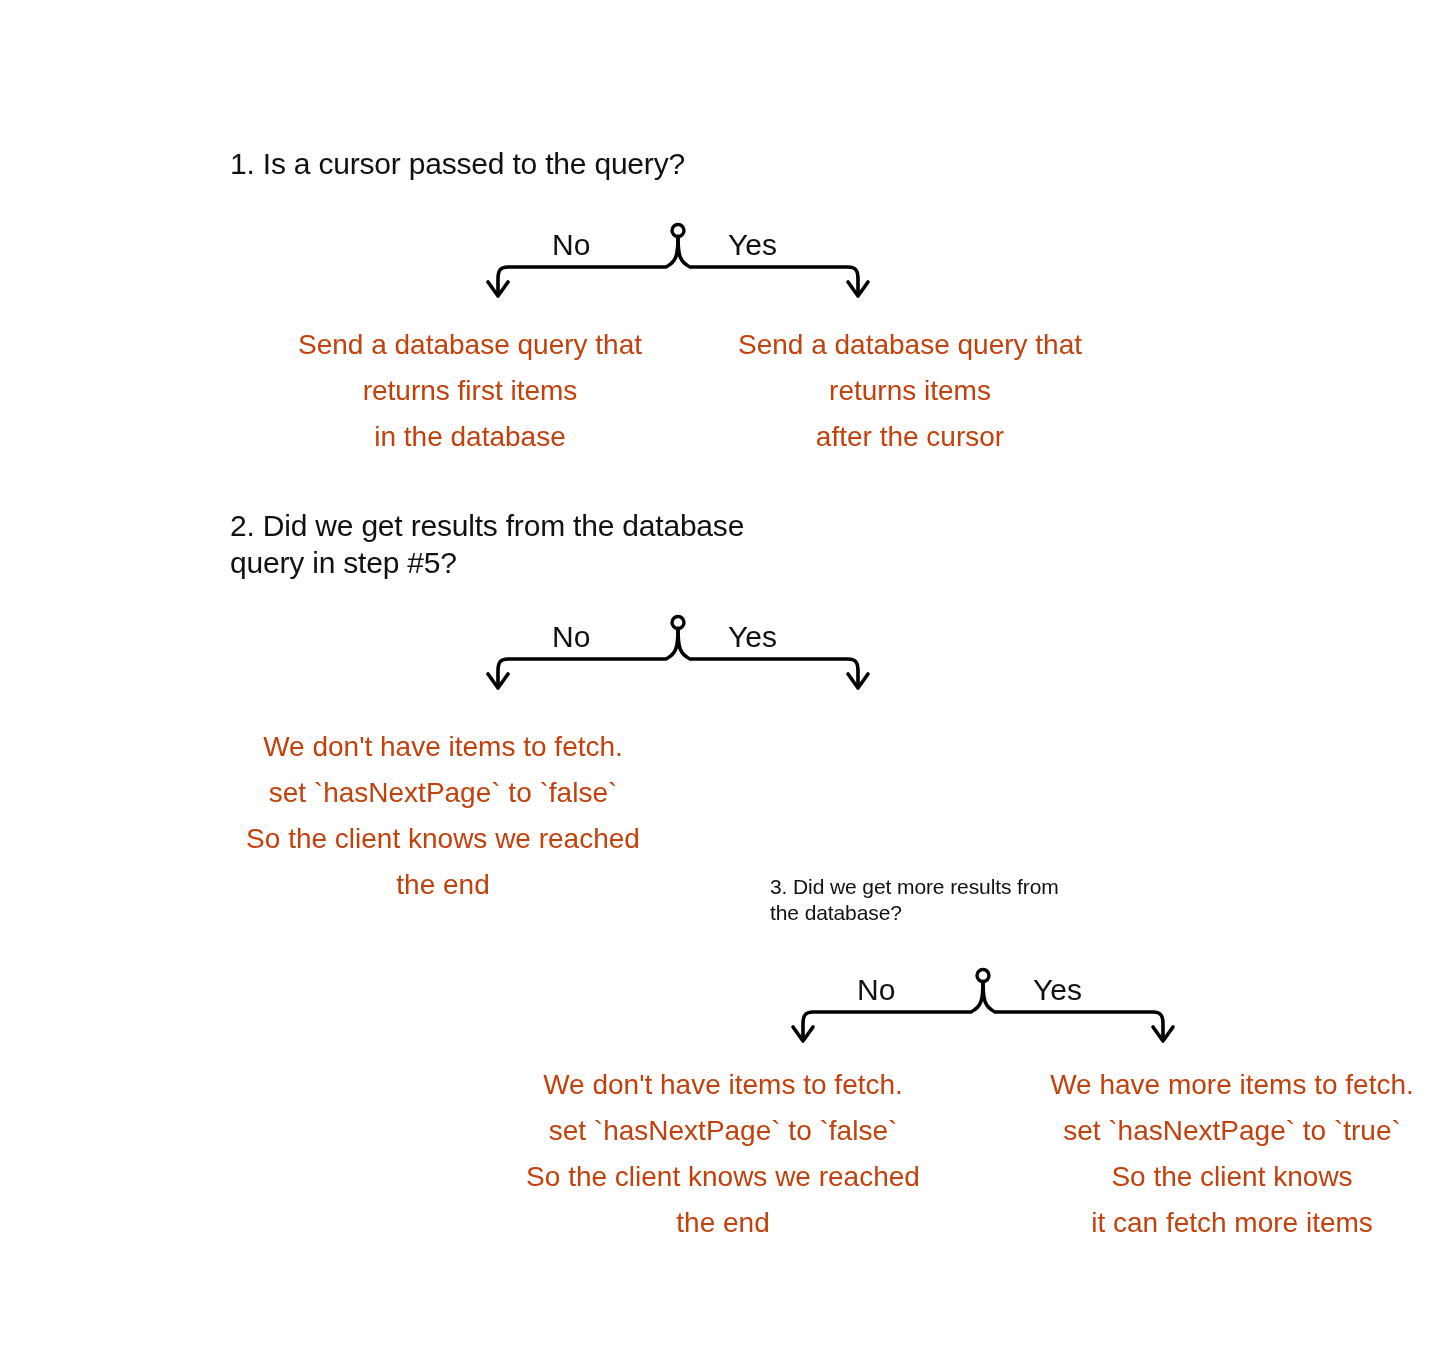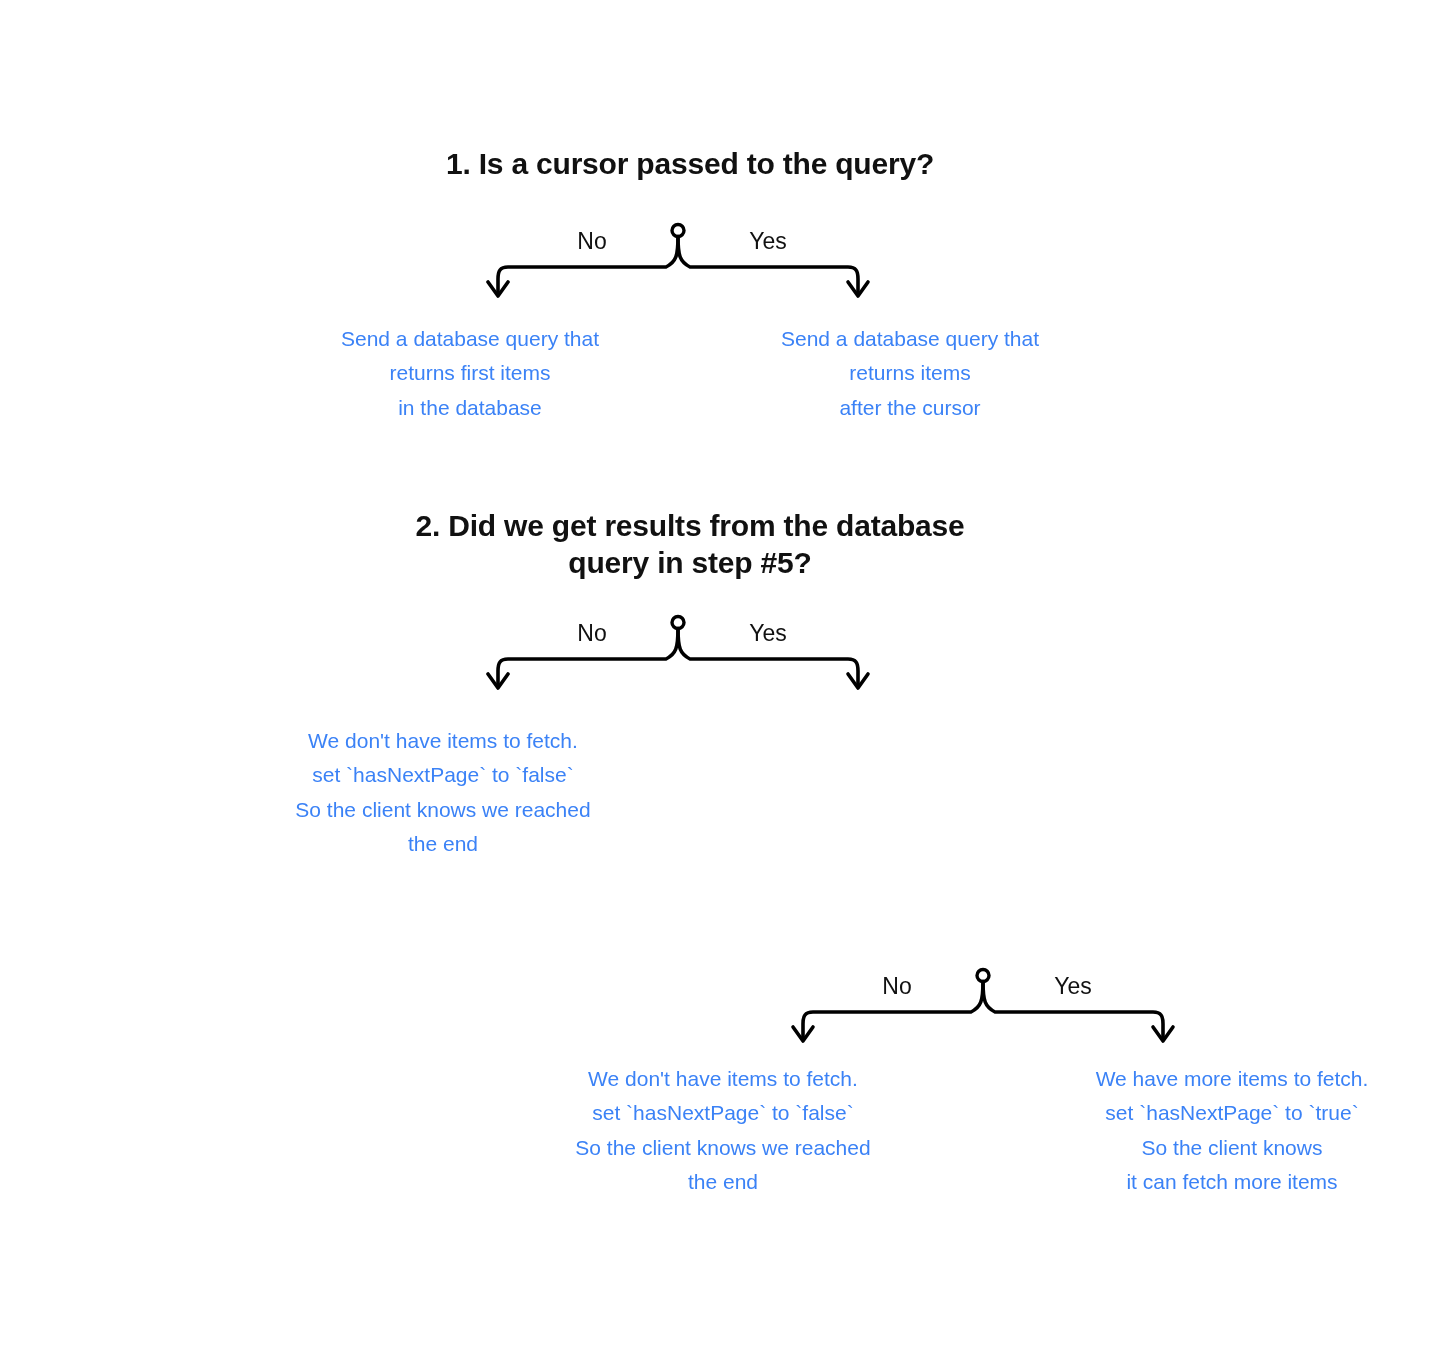--- a/index.html
+++ b/index.html
@@ -17,22 +17,21 @@
   }
 
   .canvas {
     position: absolute;
     inset: 0;
   }
 
   
   .heading {
     position: absolute;
-    text-align: center;
-    font-weight: bold;
+    font-weight: normal;
     color: #111111;
     line-height: 1.22;
     white-space: pre-line;
   }
   .heading-1 {
     left: 230px;
     top: 146px;
     width: 920px;
     font-size: 30px;
     letter-spacing: -0.2px;
@@ -55,33 +54,33 @@
   
   .branch {
     position: absolute;
   }
   .branch svg {
     display: block;
     overflow: visible;
   }
   .branch-label {
     position: absolute;
-    font-size: 23px;
+    font-size: 30px;
     color: #111111;
-    text-align: center;
+    text-align: left;
     white-space: nowrap;
   }
 
   
   .outcome {
     position: absolute;
     text-align: center;
-    font-size: 21px;
+    font-size: 28px;
     line-height: 1.64;
-    color: #3b82f6;
+    color: #c2410c;
     white-space: pre-line;
   }
 
   
   #branch-1 { left: 470px; top: 222px; }
   #branch-2 { left: 470px; top: 614px; }
   #branch-3 { left: 775px; top: 967px; }
 </style>
 </head>
 <body>
@@ -124,20 +123,22 @@
     <div class="branch-label" style="left:82px; top:6px; width:80px;">No</div>
     <div class="branch-label" style="left:258px; top:6px; width:80px;">Yes</div>
   </div>
 
   <div class="outcome" style="left:228px; top:724px; width:430px;">We don't have items to fetch.
 set `hasNextPage` to `false`
 So the client knows we reached
 the end</div>
 
 
+  <div class="heading heading-3">3. Did we get more results from
+the database?</div>
 
   <div class="branch" id="branch-3">
     <svg width="400" height="88" viewBox="0 0 400 88" fill="none">
       <circle cx="208" cy="8.5" r="6" stroke="#000000" stroke-width="3.4" fill="#ffffff"></circle>
       <path d="M208 14.5 C208 34 206 40 196 45 L38 45 C30 45 28 49 28 57 L28 70" stroke="#000000" stroke-width="3.6" stroke-linecap="round" stroke-linejoin="round"></path>
       <path d="M18 60 L28 74 L38 60" stroke="#000000" stroke-width="3.6" stroke-linecap="round" stroke-linejoin="round"></path>
       <path d="M208 14.5 C208 34 210 40 220 45 L378 45 C386 45 388 49 388 57 L388 70" stroke="#000000" stroke-width="3.6" stroke-linecap="round" stroke-linejoin="round"></path>
       <path d="M378 60 L388 74 L398 60" stroke="#000000" stroke-width="3.6" stroke-linecap="round" stroke-linejoin="round"></path>
     </svg>
     <div class="branch-label" style="left:82px; top:6px; width:80px;">No</div>

